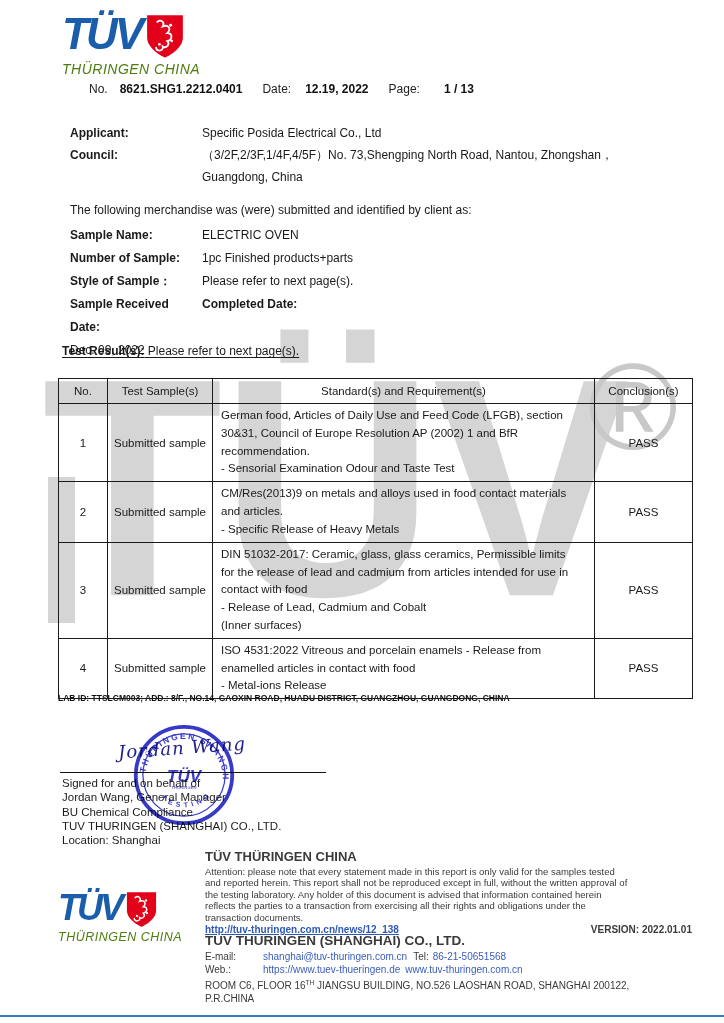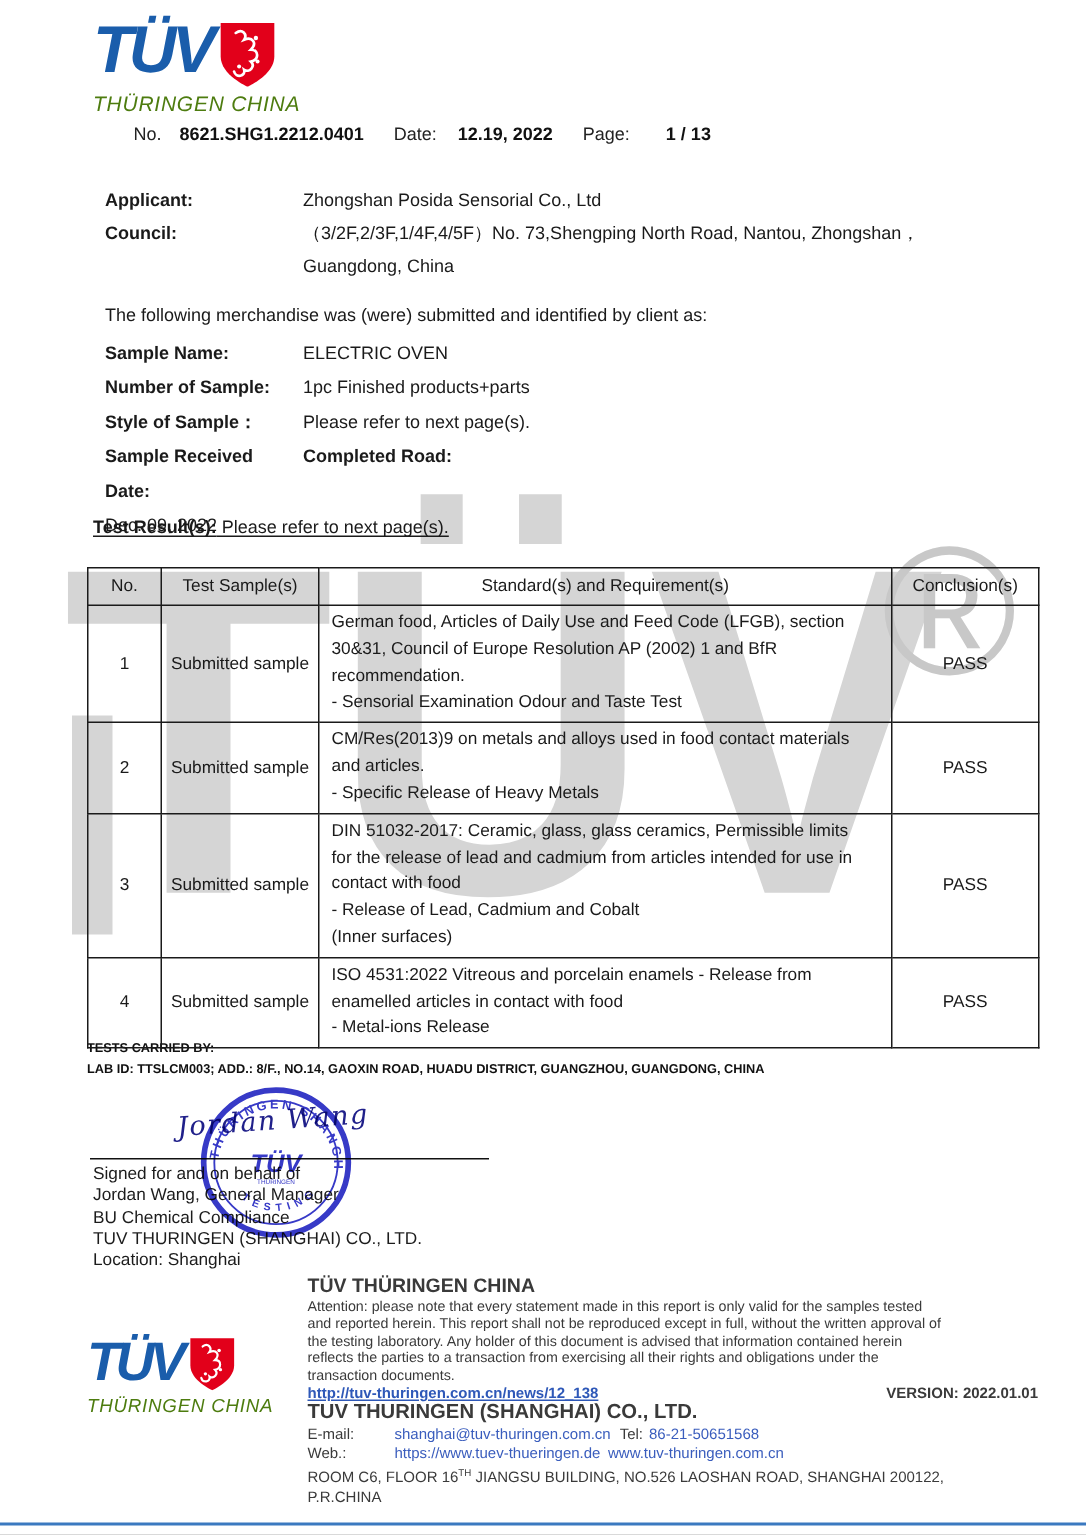--- a/index.html
+++ b/index.html
@@ -121,39 +121,39 @@
     <span class="meta-value" style="margin-left:12px;">8621.SHG1.2212.0401</span>
     <span class="meta-label" style="margin-left:20px;">Date:</span>
     <span class="meta-value" style="margin-left:14px;">12.19, 2022</span>
     <span class="meta-label" style="margin-left:20px;">Page:</span>
     <span class="meta-value" style="margin-left:24px;">1 / 13</span>
   </div>
 
   <div id="applicant-block">
     <div class="info-grid">
       <span class="lbl">Applicant:</span>
-      <span>Zhongshan Posida Sensorial Co., Ltd</span>
+      <span>Specific Posida Electrical Co., Ltd</span>
       <span class="lbl">Council:</span>
       <span class="pre">（3/2F,2/3F,1/4F,4/5F）No. 73,Shengping North Road, Nantou, Zhongshan，
 Guangdong, China</span>
     </div>
   </div>
 
   <div id="intro-line">The following merchandise was (were) submitted and identified by client as:</div>
 
   <div id="samples-block">
     <div class="info-grid">
       <span class="lbl">Sample Name:</span>
       <span>ELECTRIC OVEN</span>
       <span class="lbl">Number of Sample:</span>
       <span>1pc Finished products+parts</span>
       <span class="lbl">Style of Sample：</span>
       <span>Please refer to next page(s).</span>
       <span class="lbl">Sample Received Date:</span>
-      <span class="lbl">Completed Road:</span>
+      <span class="lbl">Completed Date:</span>
       <span>Dec. 09, 2022</span>
     </div>
   </div>
 
   <div id="test-result-line">
     <span class="u"><span class="lbl">Test Result(s):</span><span> Please refer to next page(s).</span></span>
   </div>
 
   <div id="report-table">
     <table>
@@ -203,21 +203,20 @@
         <td class="std">ISO 4531:2022 Vitreous and porcelain enamels - Release from
 enamelled articles in contact with food
 - Metal-ions Release</td>
         <td class="c">PASS</td>
       </tr>
     </tbody>
       </table>
   </div>
 
   <div id="tests-carried">
-    <div>TESTS CARRIED BY:</div>
     <div>LAB ID: TTSLCM003; ADD.: 8/F., NO.14, GAOXIN ROAD, HUADU DISTRICT, GUANGZHOU, GUANGDONG, CHINA</div>
   </div>
 
   <div id="signature-block">
     <svg id="company-stamp" width="104" height="104" viewBox="0 0 110 110">
       <circle cx="55" cy="55" r="51" fill="none" stroke="#2c2fc4" stroke-width="4"></circle>
       <circle cx="55" cy="55" r="43.5" fill="none" stroke="#2c2fc4" stroke-width="1.3"></circle>
       <defs>
         <path id="arcT" d="M 14,58 A 41,41 0 1 1 96,58"></path>
         <path id="arcB" d="M 20,66 A 38,38 0 0 0 90,66"></path>

